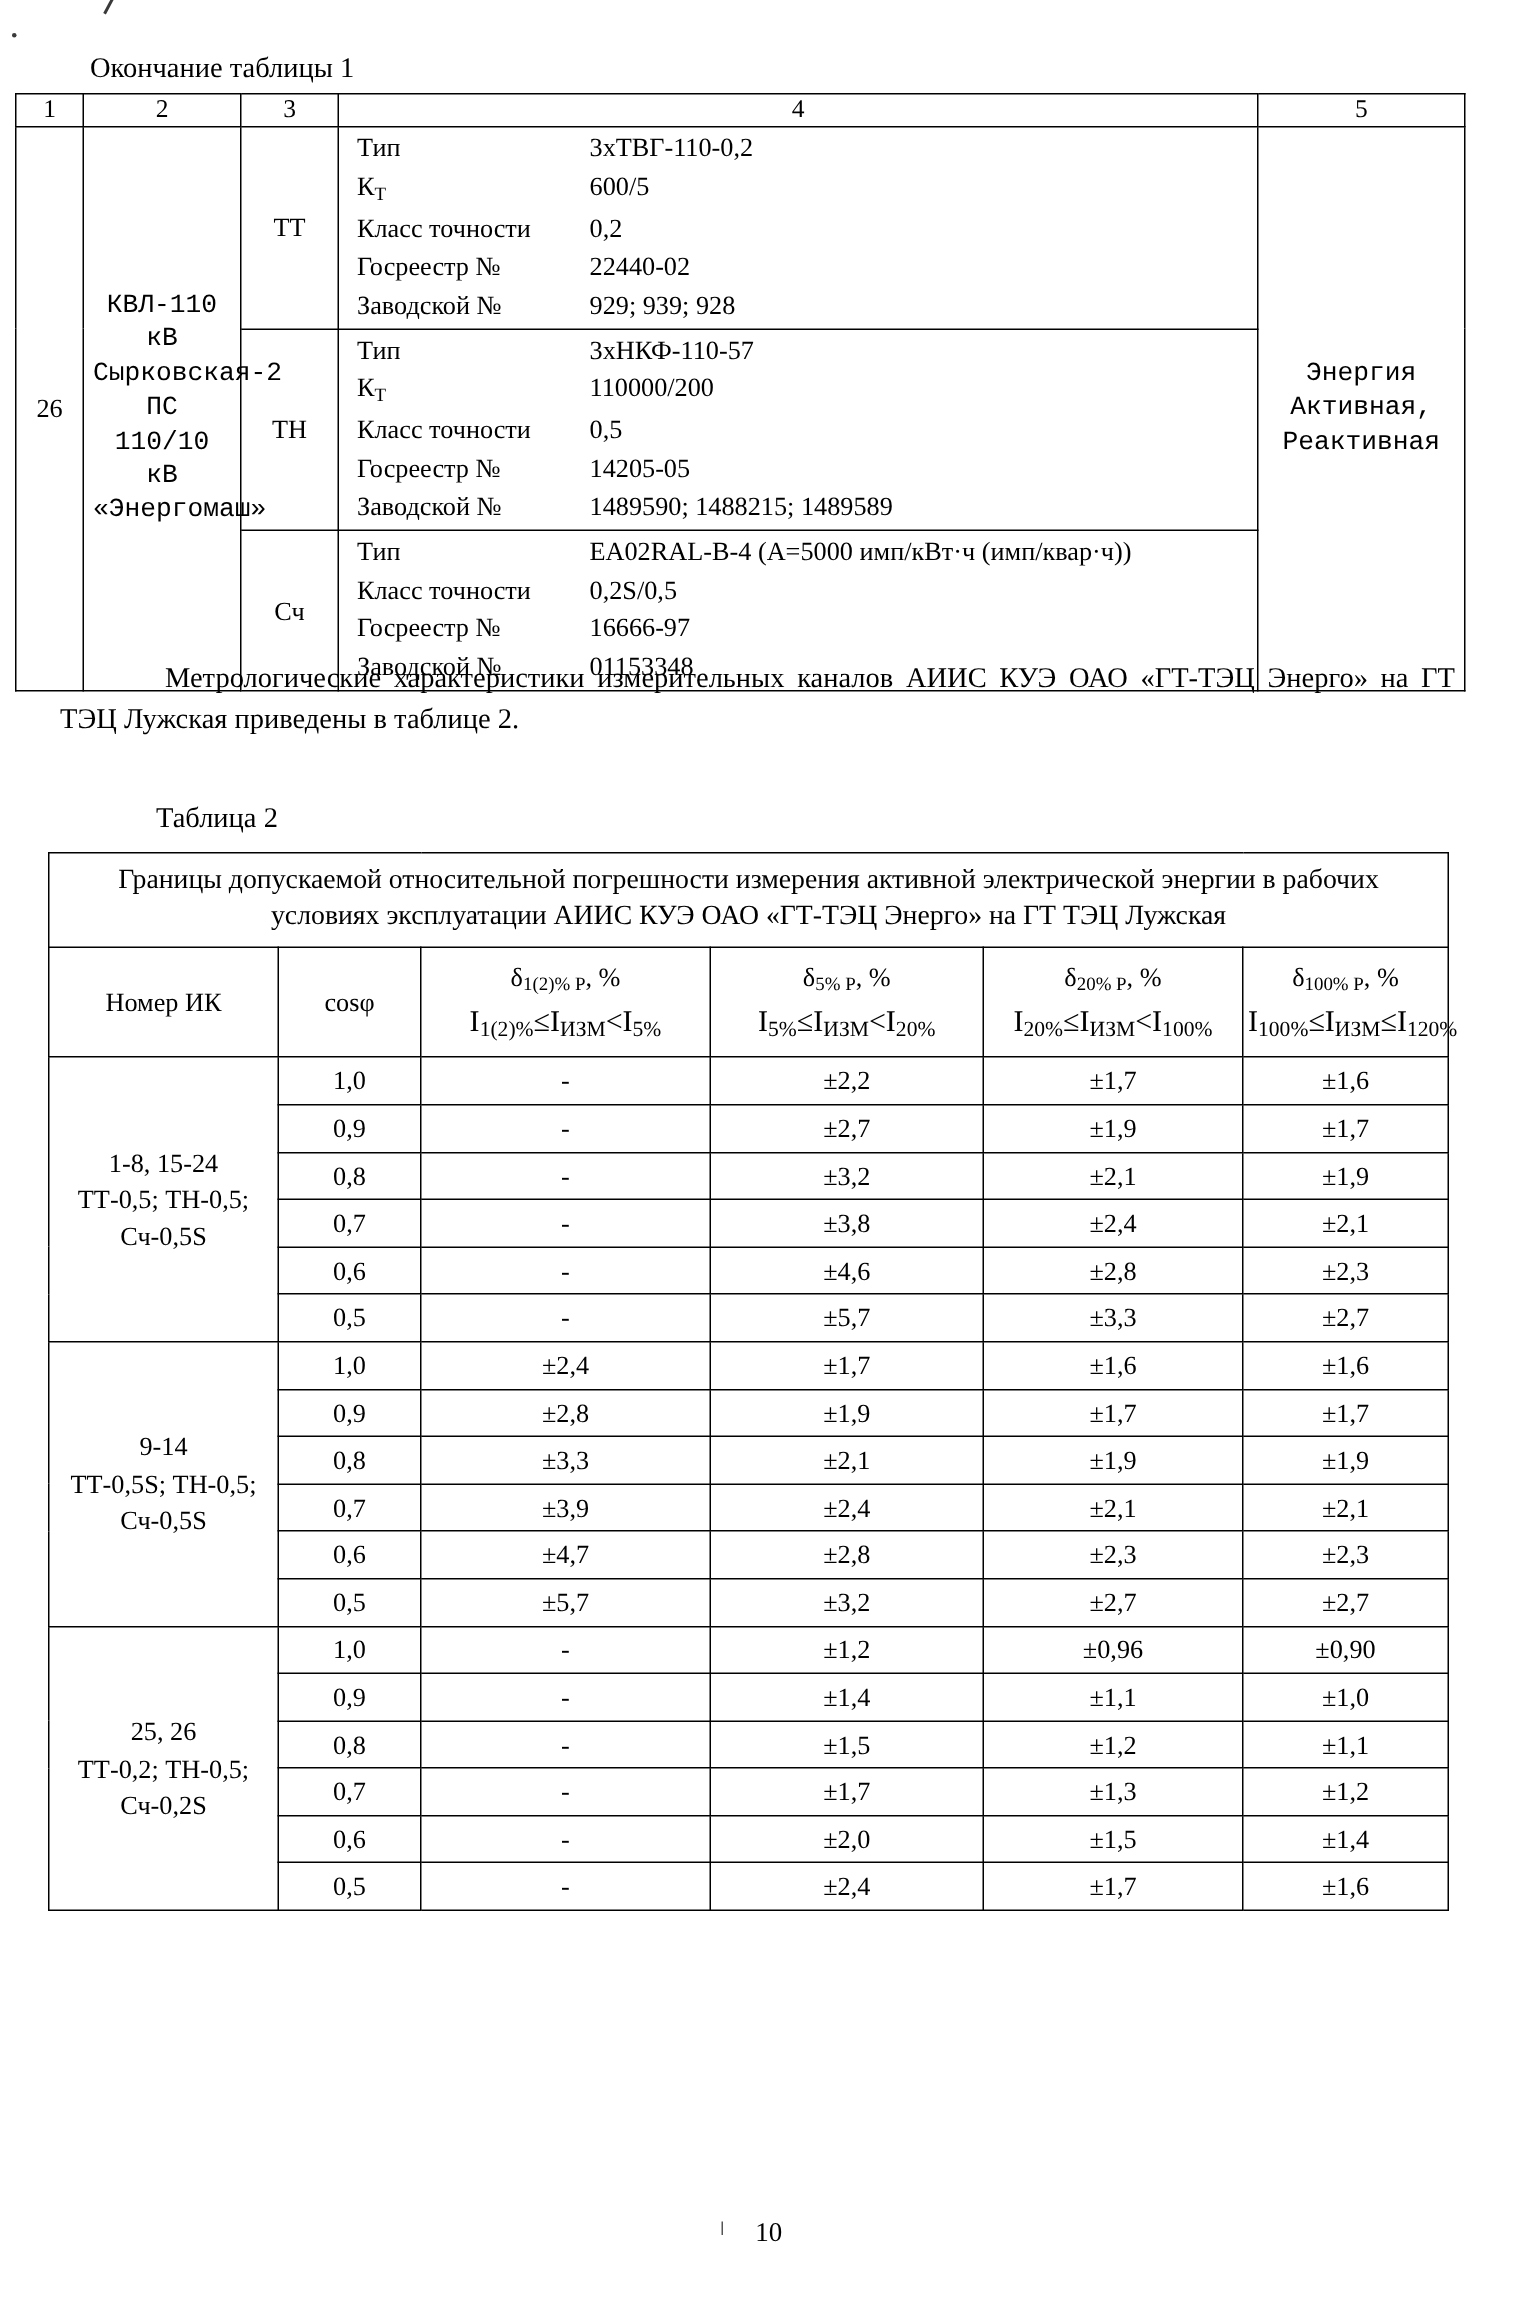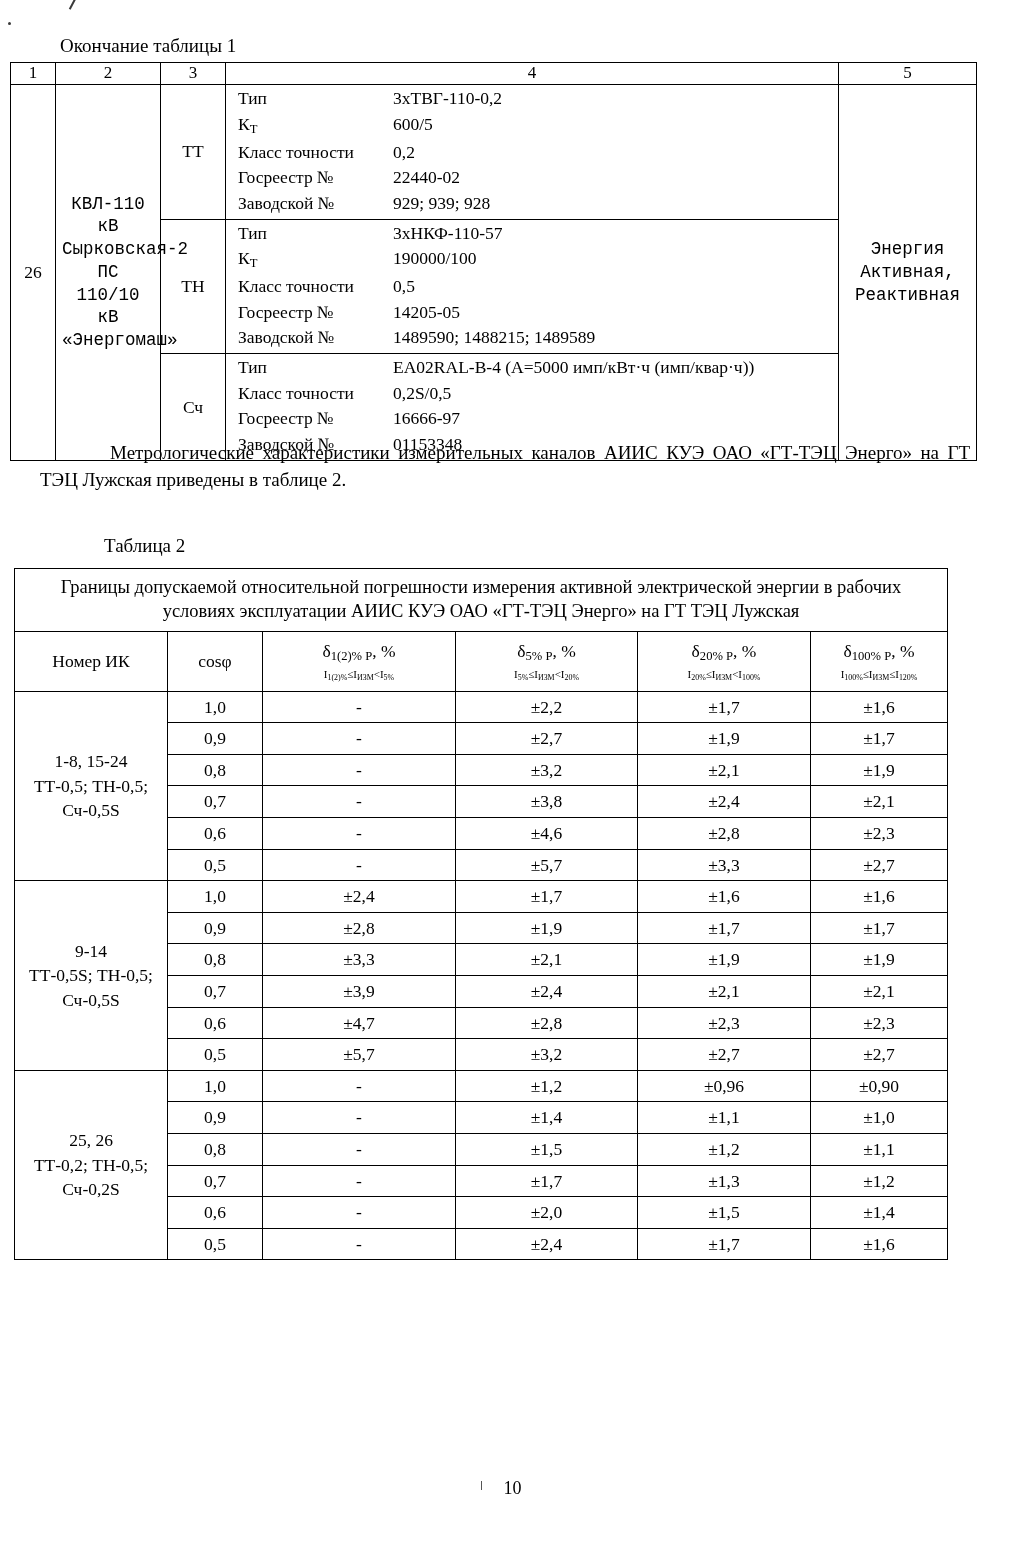--- a/index.html
+++ b/index.html
@@ -101,21 +101,21 @@
   .kv .v {
     flex: 1 1 auto;
     white-space: nowrap;
   }
   .kv-block { padding: 1px 0 2px 0; }
 
   sub { font-size: 0.72em; vertical-align: -0.25em; }
 
   
   #table2 {
-    left: 14px;
+    left: 32px;
     top: 568px;
     width: 933px;
     font-size: 17.5px;
   }
   #table2 td.t2-title {
     padding: 6px 26px 7px 26px;
     line-height: 1.32;
     font-size: 18.5px;
   }
   #table2 td.hdr {
@@ -132,21 +132,21 @@
   #table2 td.group {
     line-height: 1.4;
     padding: 0 4px;
   }
   #table2 td.data {
     height: 30.6px;
   }
   #table2 td.cos { }
 
   .hdr-l1 { display: block; }
-  .hdr-l2 { display: block; font-size: 11px; text-align: center; }
+  .hdr-l2 { display: block; font-size: 20px; text-align: center; }
 
   
   #page-number {
     position: absolute;
     left: 0;
     top: 1478px;
     width: 1025px;
     text-align: center;
     font-size: 18px;
   }
@@ -233,21 +233,21 @@
       <tr>
         <td class="device">ТН</td>
         <td class="details">
           <div class="kv-block">
             <div class="kv">
                 <span class="k">Тип</span>
                 <span class="v">3хНКФ-110-57</span>
               </div>
             <div class="kv">
                 <span class="k"><span>К</span><sub>Т</sub></span>
-                <span class="v">190000/100</span>
+                <span class="v">110000/200</span>
               </div>
             <div class="kv">
                 <span class="k">Класс точности</span>
                 <span class="v">0,5</span>
               </div>
             <div class="kv">
                 <span class="k">Госреестр №</span>
                 <span class="v">14205-05</span>
               </div>
             <div class="kv">

